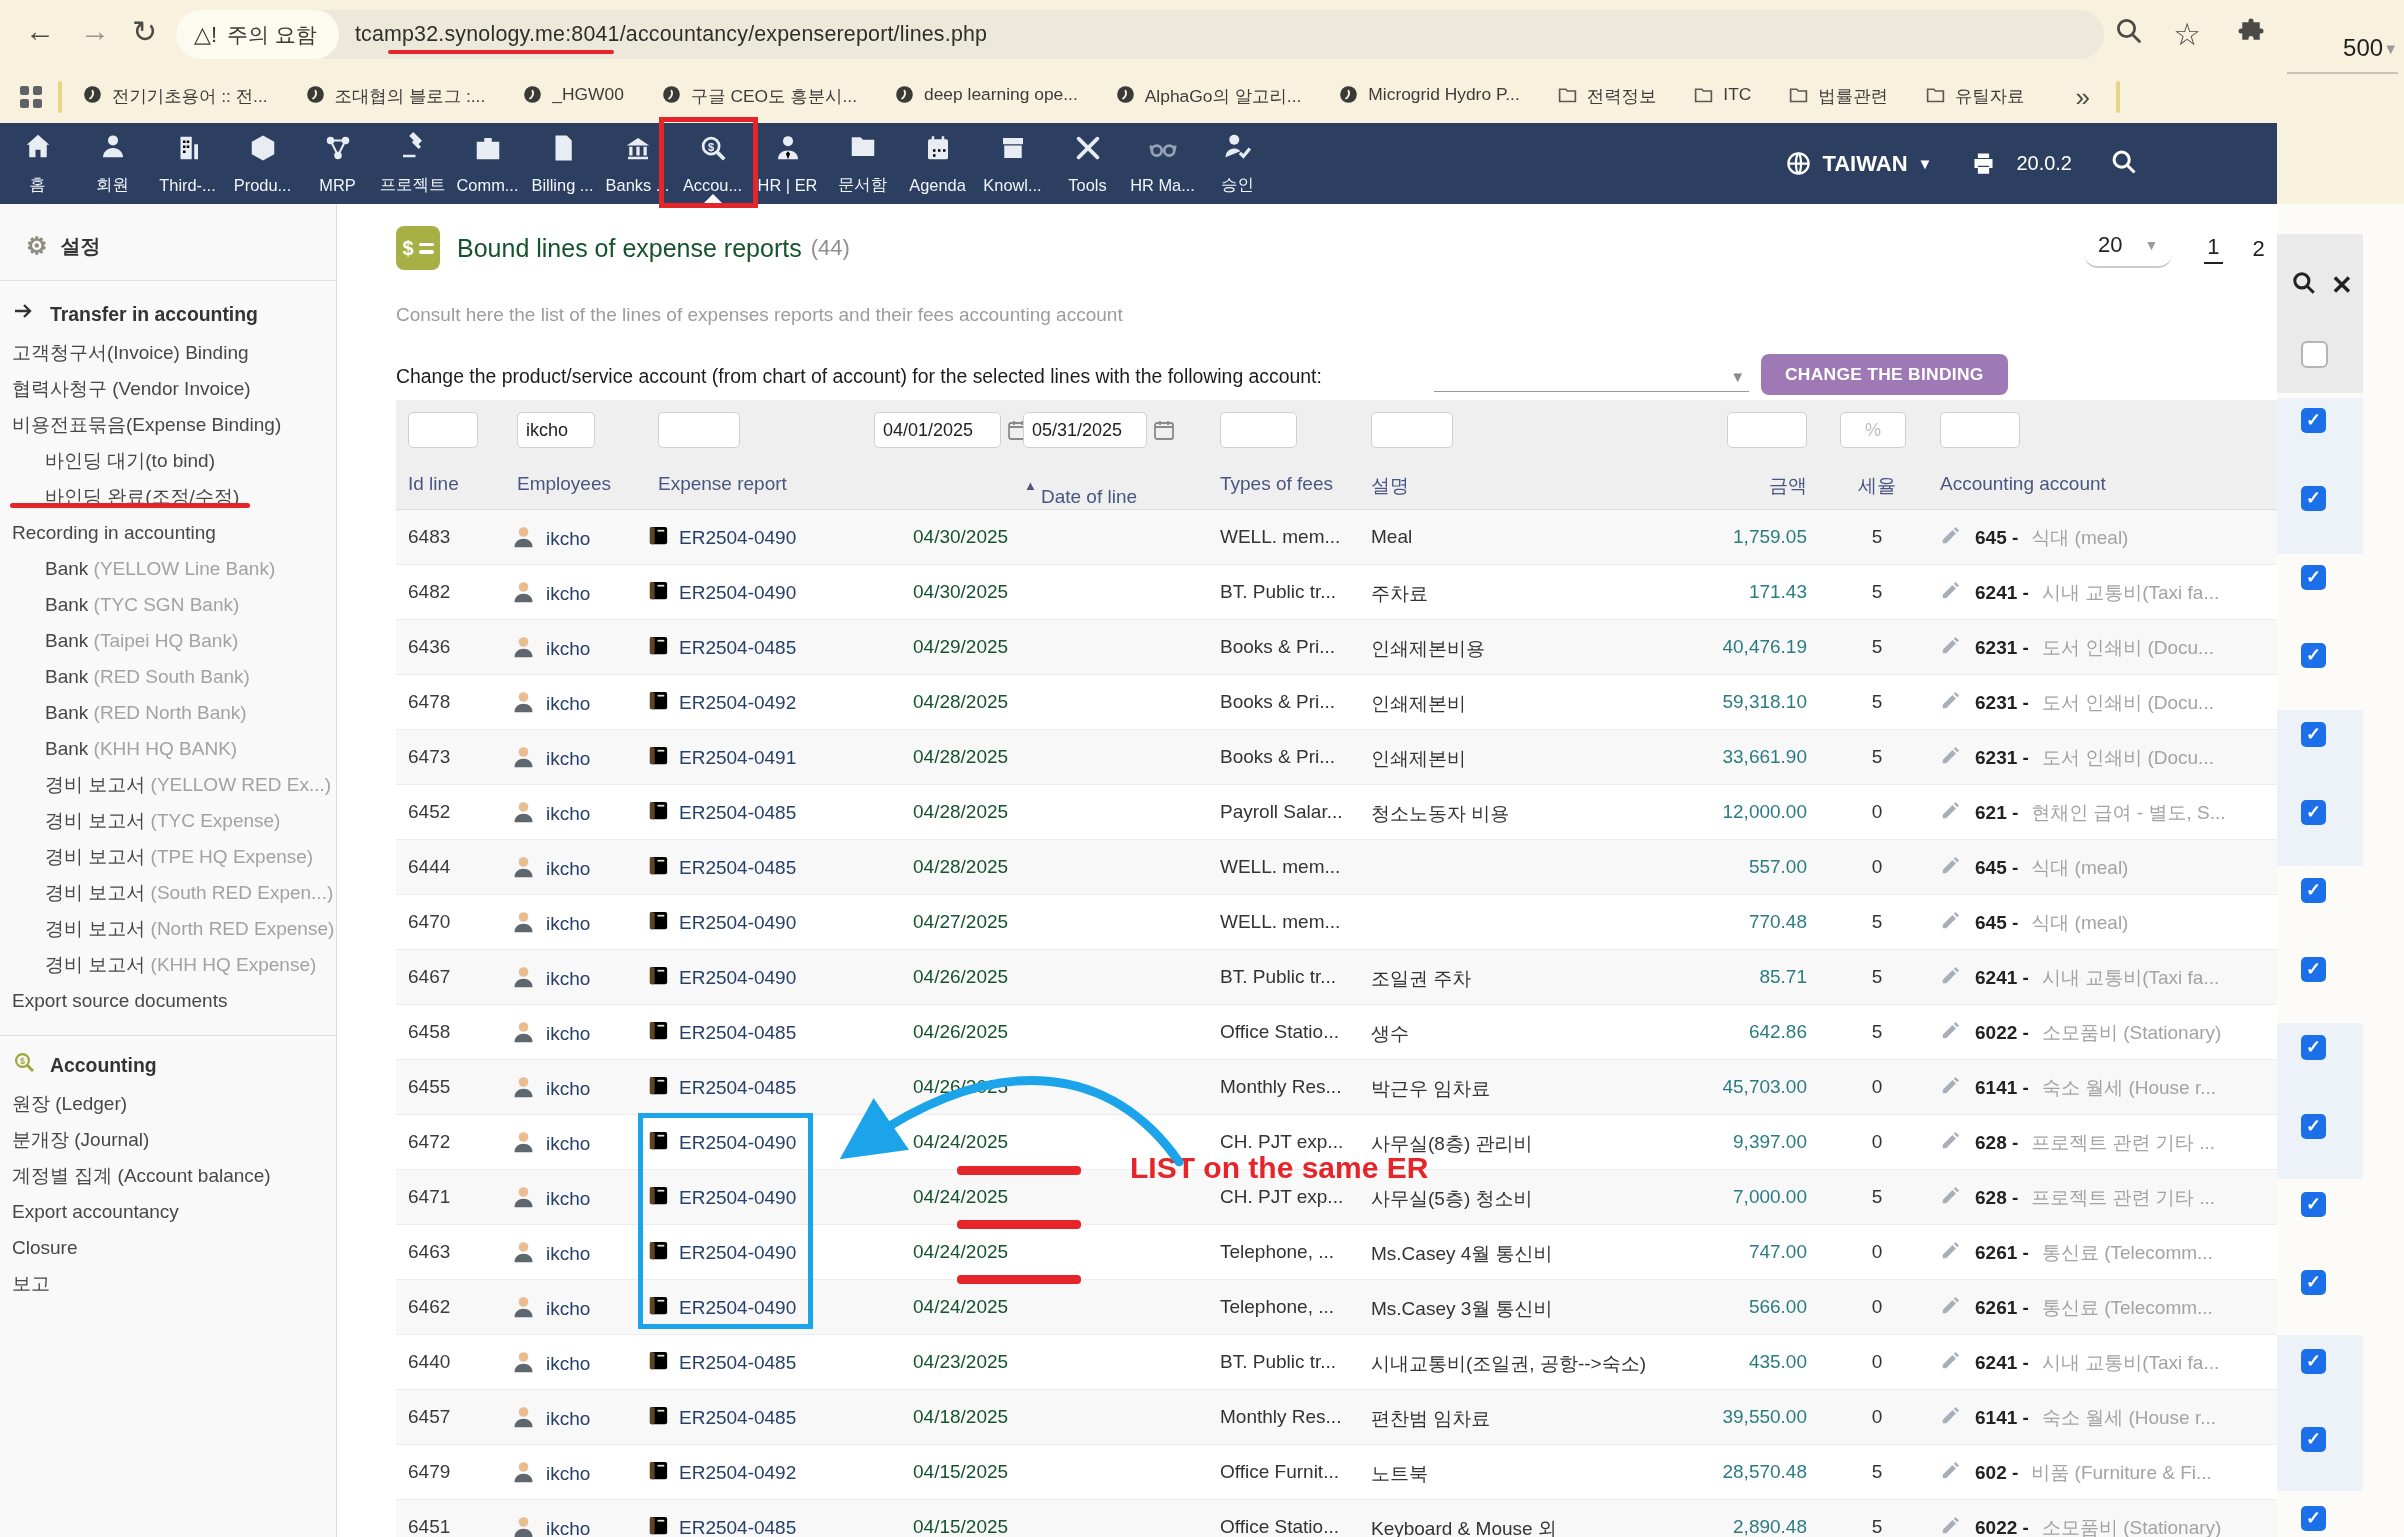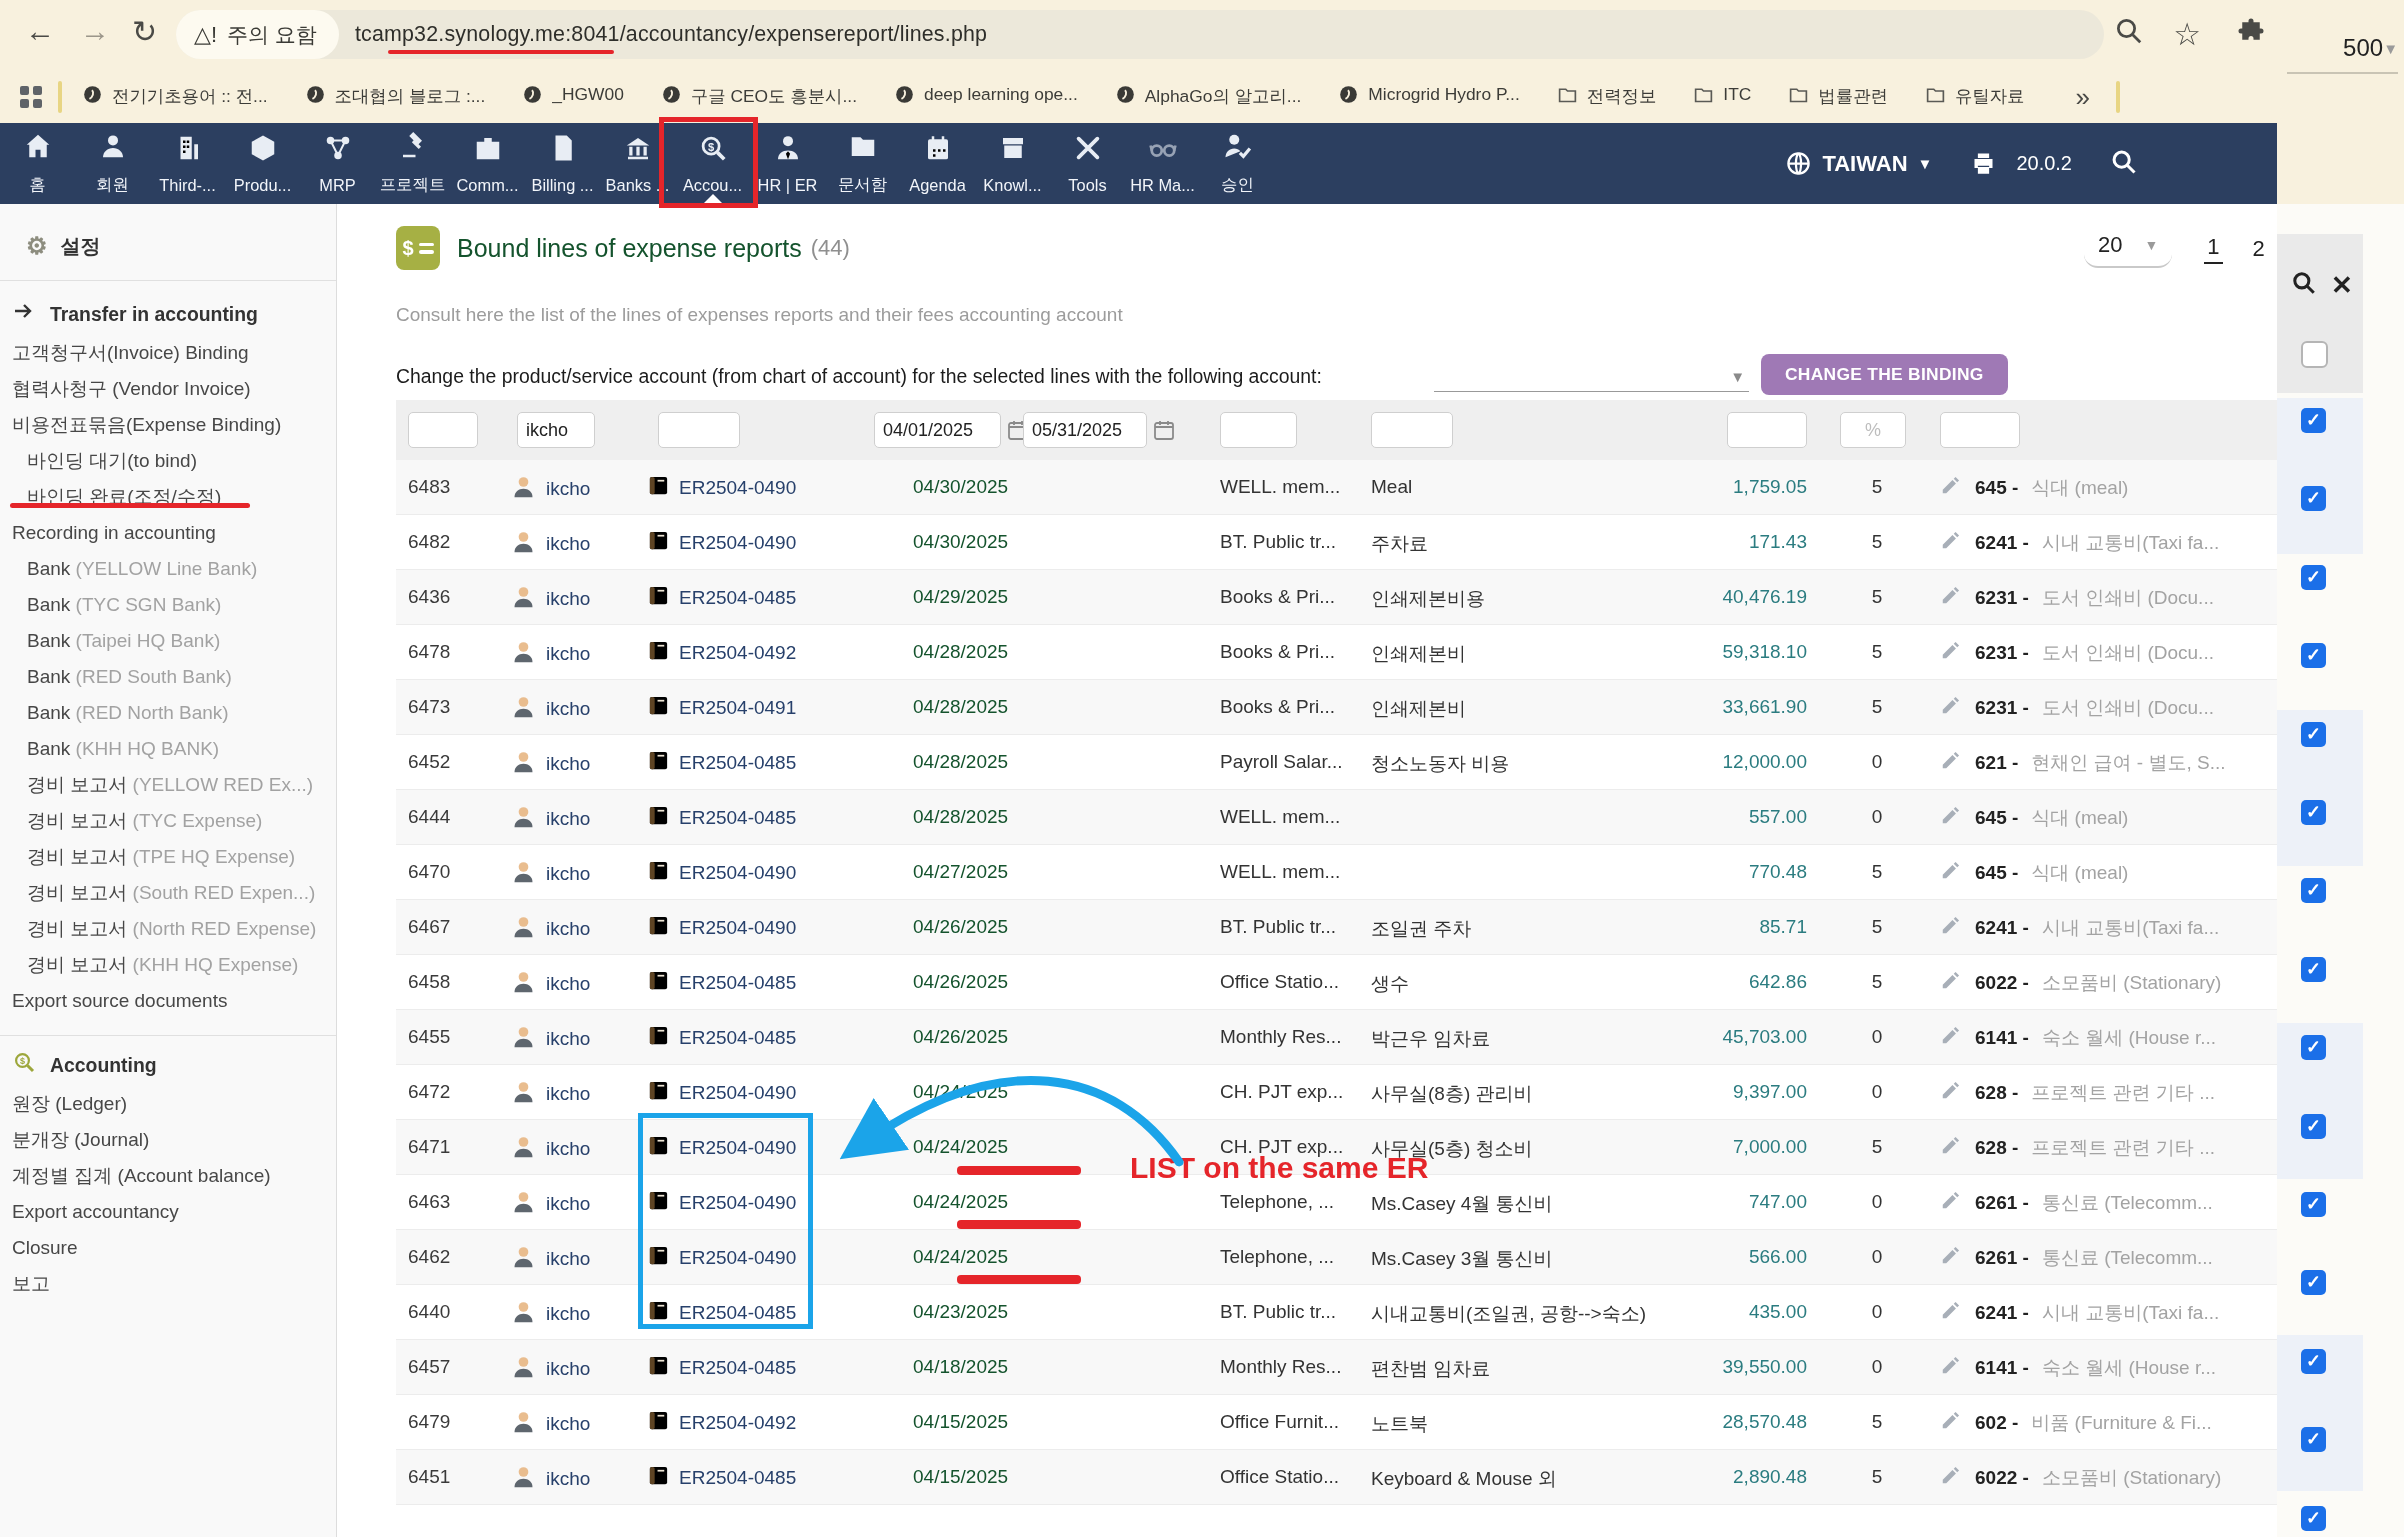--- a/index.html
+++ b/index.html
@@ -52,21 +52,21 @@
   
   #sidebar { position:absolute; left:0; top:204px; width:337px; height:1333px;
              background:#F9F9F9; border-right:1px solid #DDD; }
   .sb-settings { display:flex; align-items:center; gap:13px; font-weight:bold; font-size:20px;
                  color:#333; padding:28px 0 0 26px; }
   .sb-settings .gear { font-size:24px; color:#8D8D7F; }
   .sb-hr { border:none; border-top:1px solid #E0E0E0; margin:20px 0 12px 0; }
   .sb-group-header { display:flex; align-items:center; gap:14px; font-weight:bold; font-size:19.4px;
                  color:#333; padding:6px 0 6px 12px; line-height:26px; white-space:nowrap; }
   .sb-item { font-size:19px; color:#474747; line-height:36px; padding-left:12px; white-space:nowrap; }
-  .sb-item.indent { padding-left:27px; }
+  .sb-item.indent { padding-left:45px; }
   .sb-item .sub { color:#A2A2A2; }
 
   
   #page-title-row { position:absolute; left:396px; top:225px; height:46px;
                     display:flex; align-items:center; }
   .title-icon { width:44px; height:44px; border-radius:8px; background:#A6B044; margin-right:17px;
                 display:flex; align-items:center; justify-content:center; gap:5px; }
   .title-icon .dollar { color:#fff; font-weight:bold; font-size:20px; }
   .title-icon .bars i { display:block; width:15px; height:3.5px; background:#fff; margin:4px 0; border-radius:2px; }
   #page-title { font-size:25px; color:#14532d; }
@@ -506,20 +506,31 @@
       <svg width="24" height="24" viewBox="0 0 24 24" fill="none" stroke="#8a8a8a" stroke-width="1.8">
         <rect x="3" y="5" width="18" height="16" rx="2"></rect>
           <path d="M3 9h18M8 3v4M16 3v4"></path>
         </svg></span>
     <input class="f-input" style="left: 824px; width: 77px;">
     <input class="f-input" style="left: 975px; width: 82px;">
     <input class="f-input" style="left: 1331px; width: 80px;">
     <input class="f-input" style="left: 1444px; width: 66px; text-align: center;" placeholder="%">
     <input class="f-input" style="left: 1544px; width: 80px;">
   </div>
+  <div id="header-row">
+    <span style="left:12px">Id line</span>
+    <span style="left:121px">Employees</span>
+    <span style="left:262px">Expense report</span>
+    <span style="left:517px;width:239px;text-align:center"><i class="sort-tri" style="font-style:normal">▲</i><span>Date of line</span></span>
+    <span style="left:824px">Types of fees</span>
+    <span style="left:975px">설명</span>
+    <span style="left:1292px;width:119px;text-align:right">금액</span>
+    <span style="left:1441px;width:80px;text-align:center">세율</span>
+    <span style="left:1544px">Accounting account</span>
+  </div>
   <div id="rows">
       <div class="t-row odd">
         <span class="c-id">6483</span>
         <span class="c-emp">
           <span><svg width="27" height="27" viewBox="0 0 24 24">
               <circle cx="12" cy="8" r="4.3" fill="#E9BD8F"></circle>
               <path d="M4 21.5c0-4.6 3.6-7.4 8-7.4s8 2.8 8 7.4z" fill="#5E666E"></path>
             </svg></span>
           <span>ikcho</span>
         </span>

